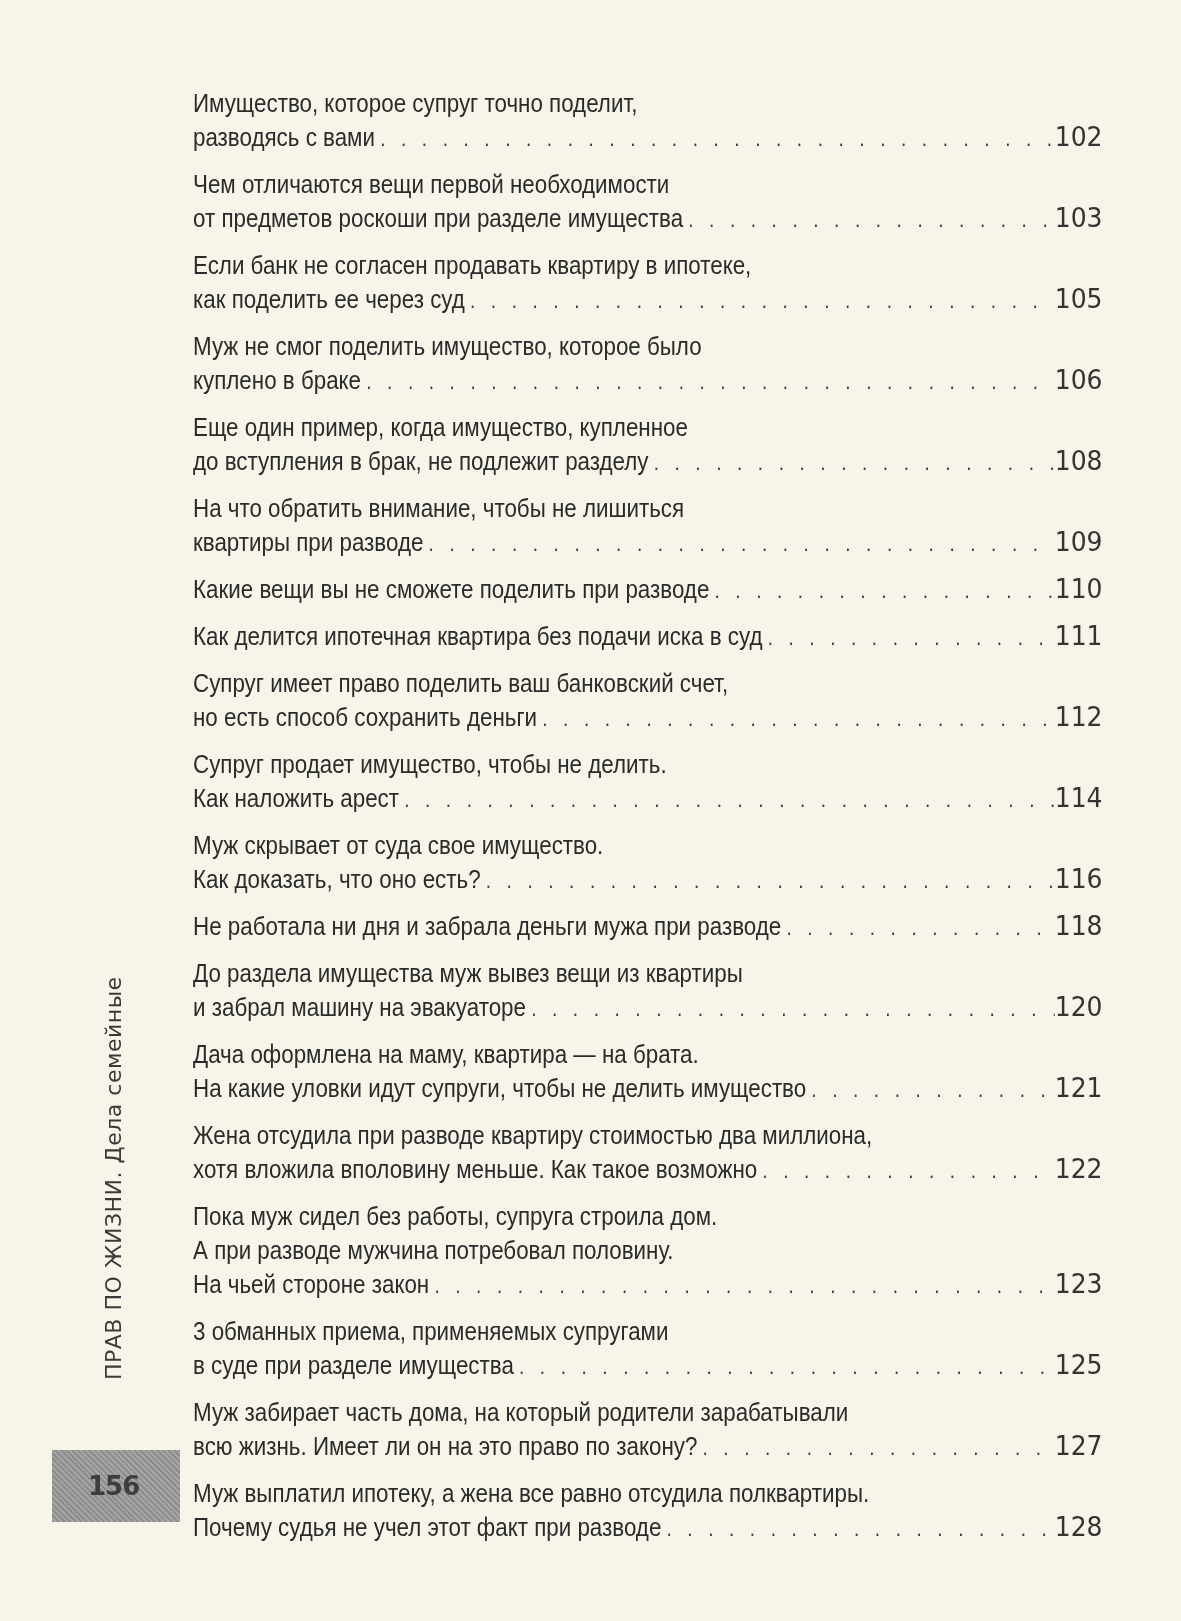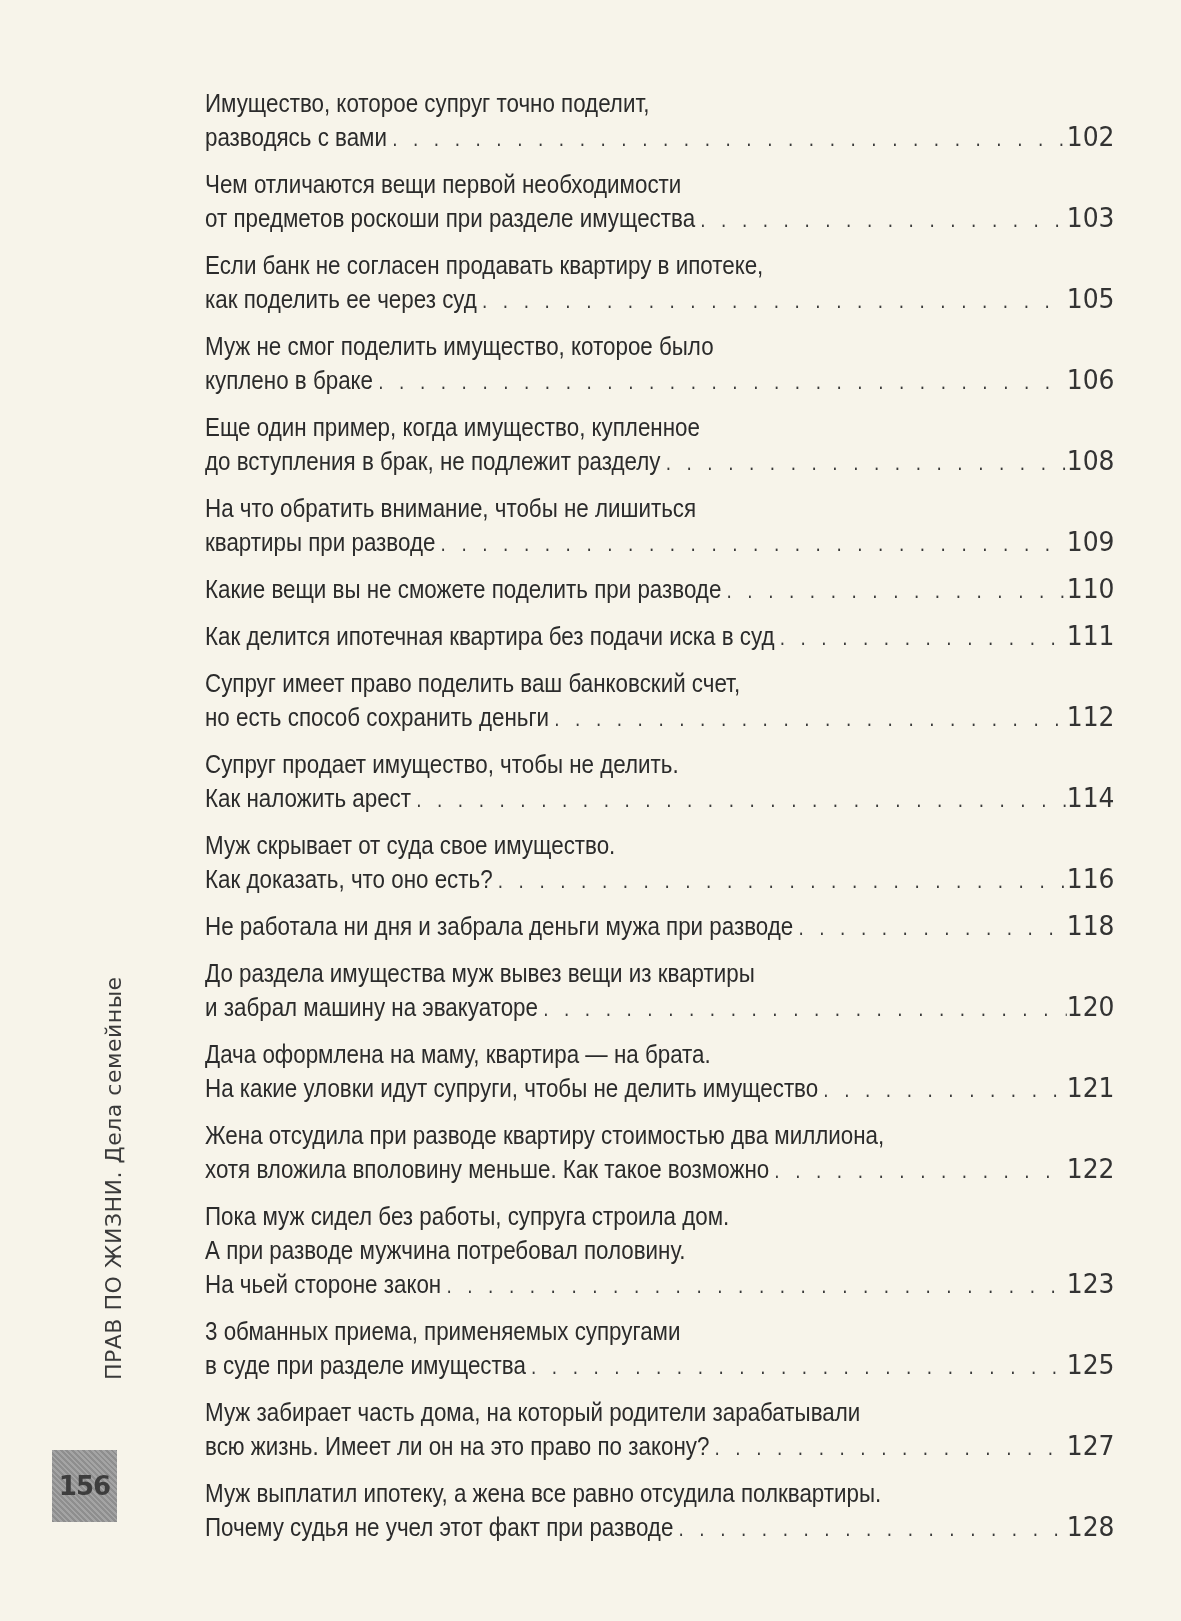--- a/index.html
+++ b/index.html
@@ -30,37 +30,38 @@
       white-space: nowrap;
       font-family: "DejaVu Sans", sans-serif;
       font-size: 22px;
       letter-spacing: 0.5px;
       color: #3a3a3a;
     }
     .page-number-box {
       position: absolute;
       left: 52px;
       top: 1450px;
-      width: 65px;
+      width: 92px;
       height: 72px;
       background: repeating-linear-gradient(45deg, #8e8e8e 0 2px, #a4a4a4 2px 4px);
       display: flex;
       align-items: center;
-      justify-content: center;
+      justify-content: flex-start;
+      padding-left: 36px;
     }
     .page-number {
       font-family: "DejaVu Sans", sans-serif;
       font-weight: bold;
       font-size: 26px;
       color: #3d3d3d;
       letter-spacing: -1px;
     }
     .toc {
       position: absolute;
-      left: 205px;
+      left: 193px;
       top: 86px;
       width: 910px;
     }
     .toc-entry {
       position: relative;
       font-size: 26px;
       line-height: 34px;
       margin-bottom: 11px;
       transform: scaleX(0.86);
       transform-origin: left top;

